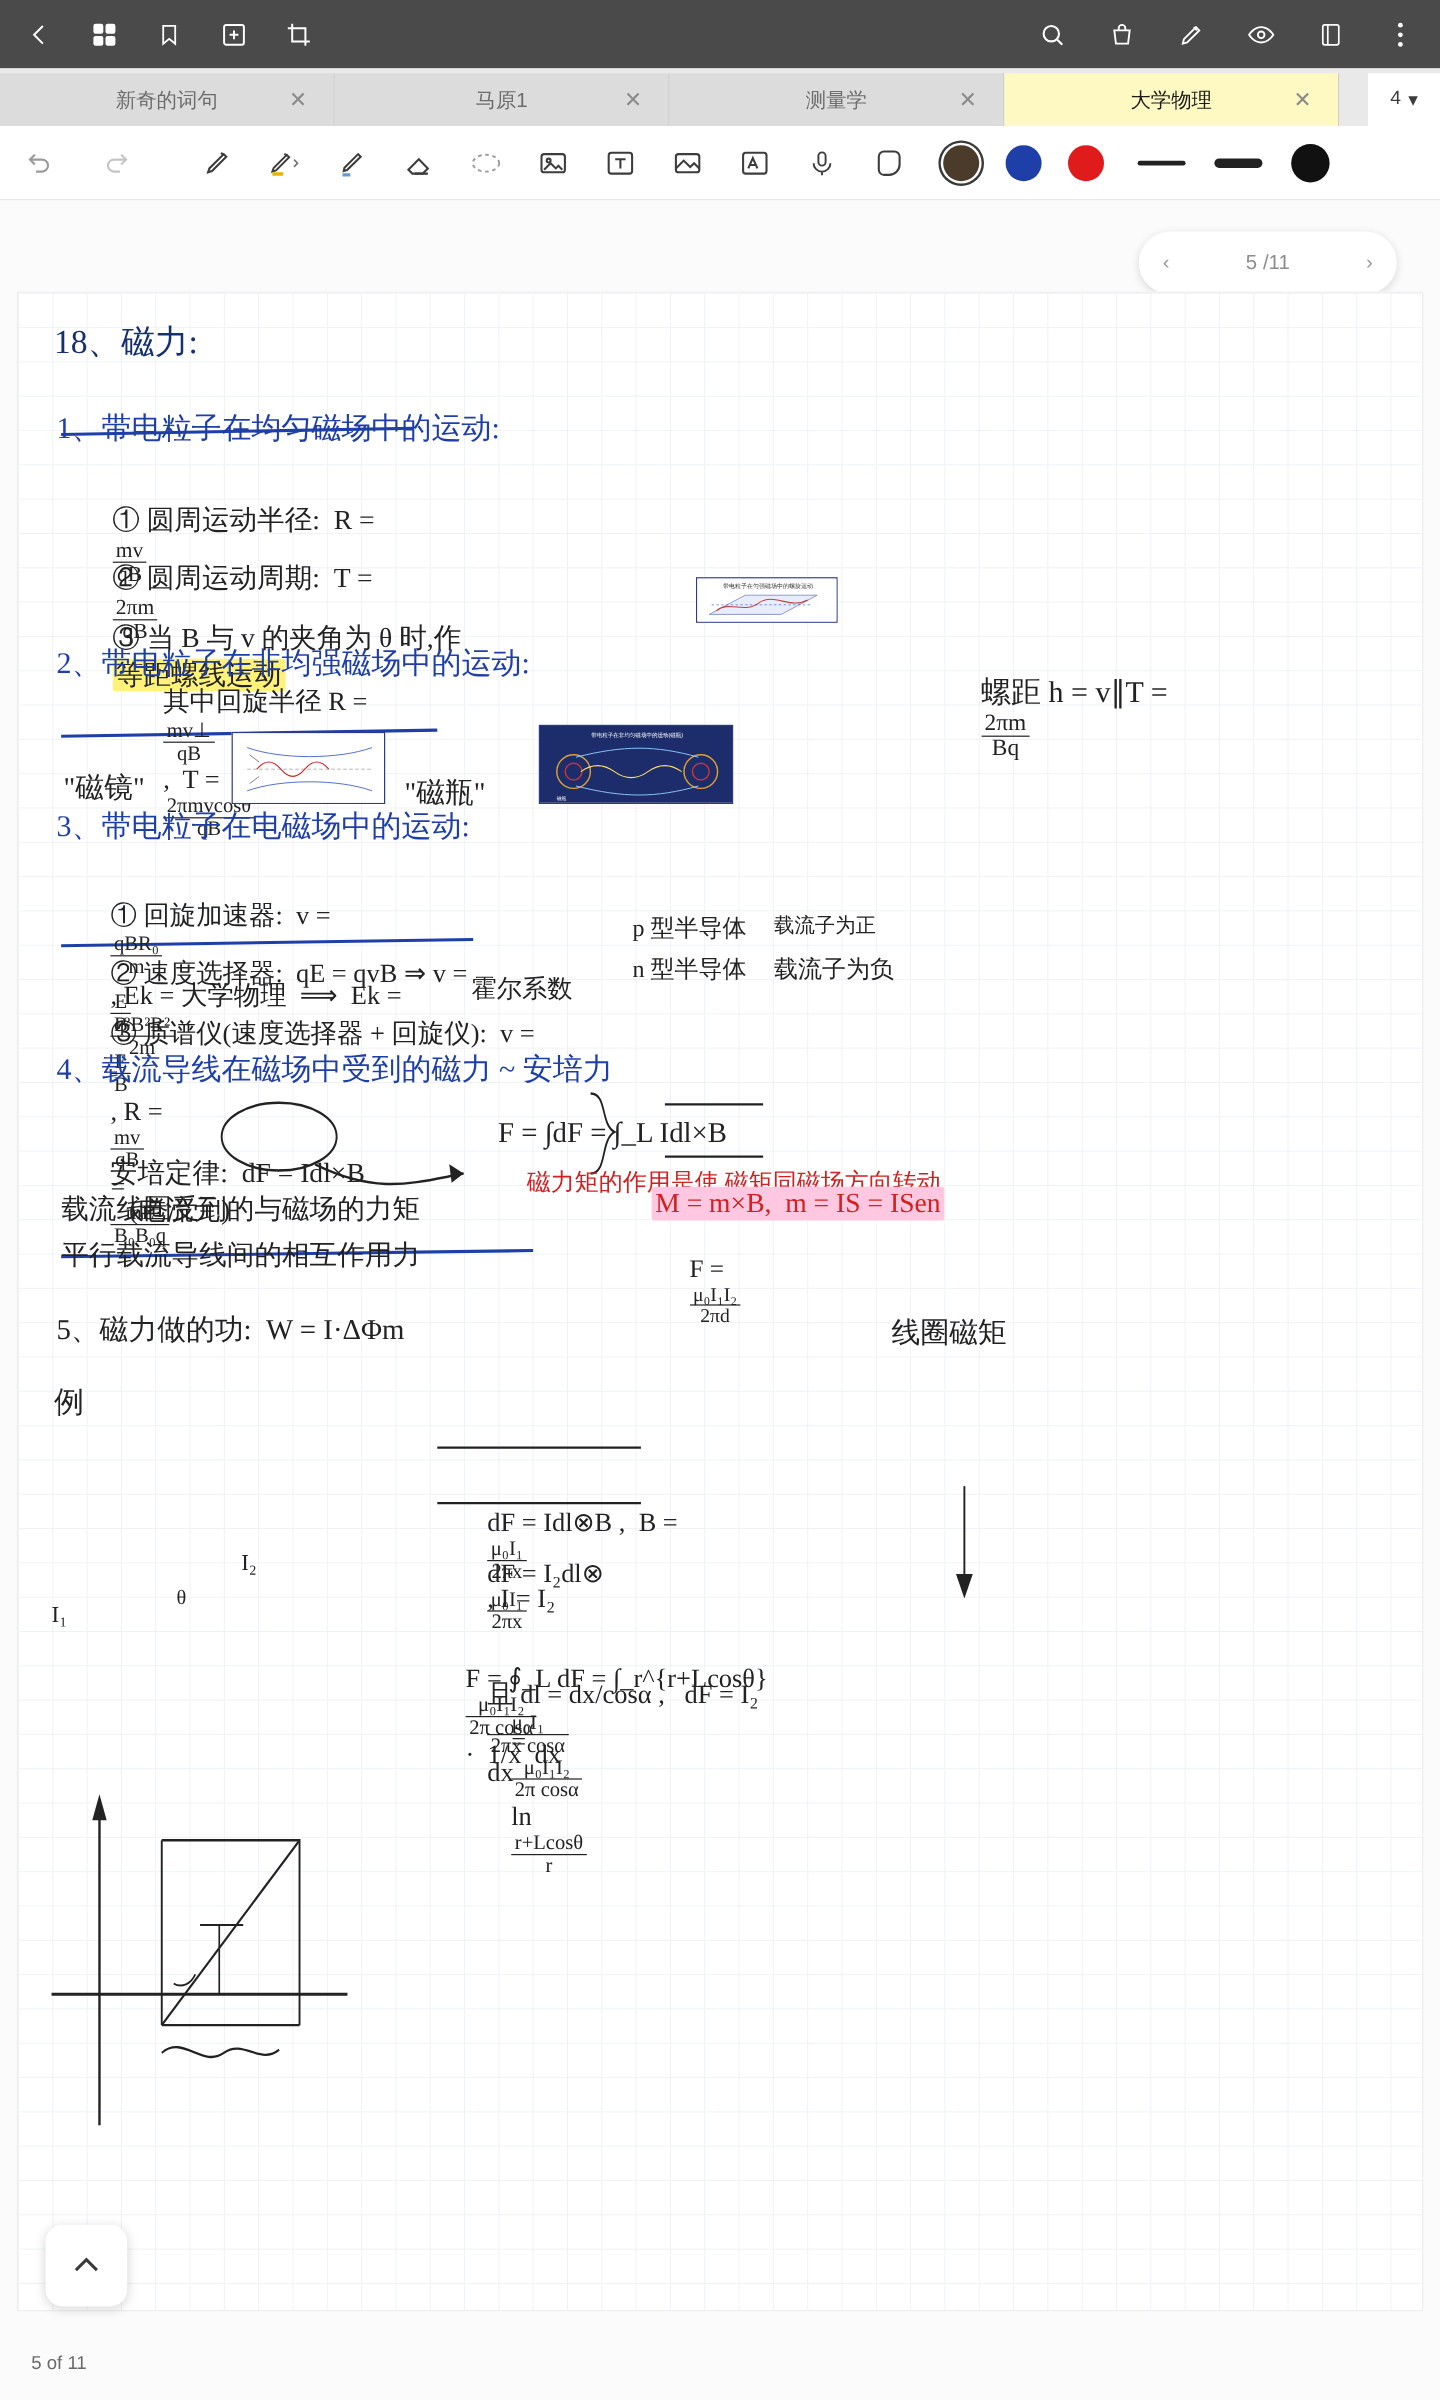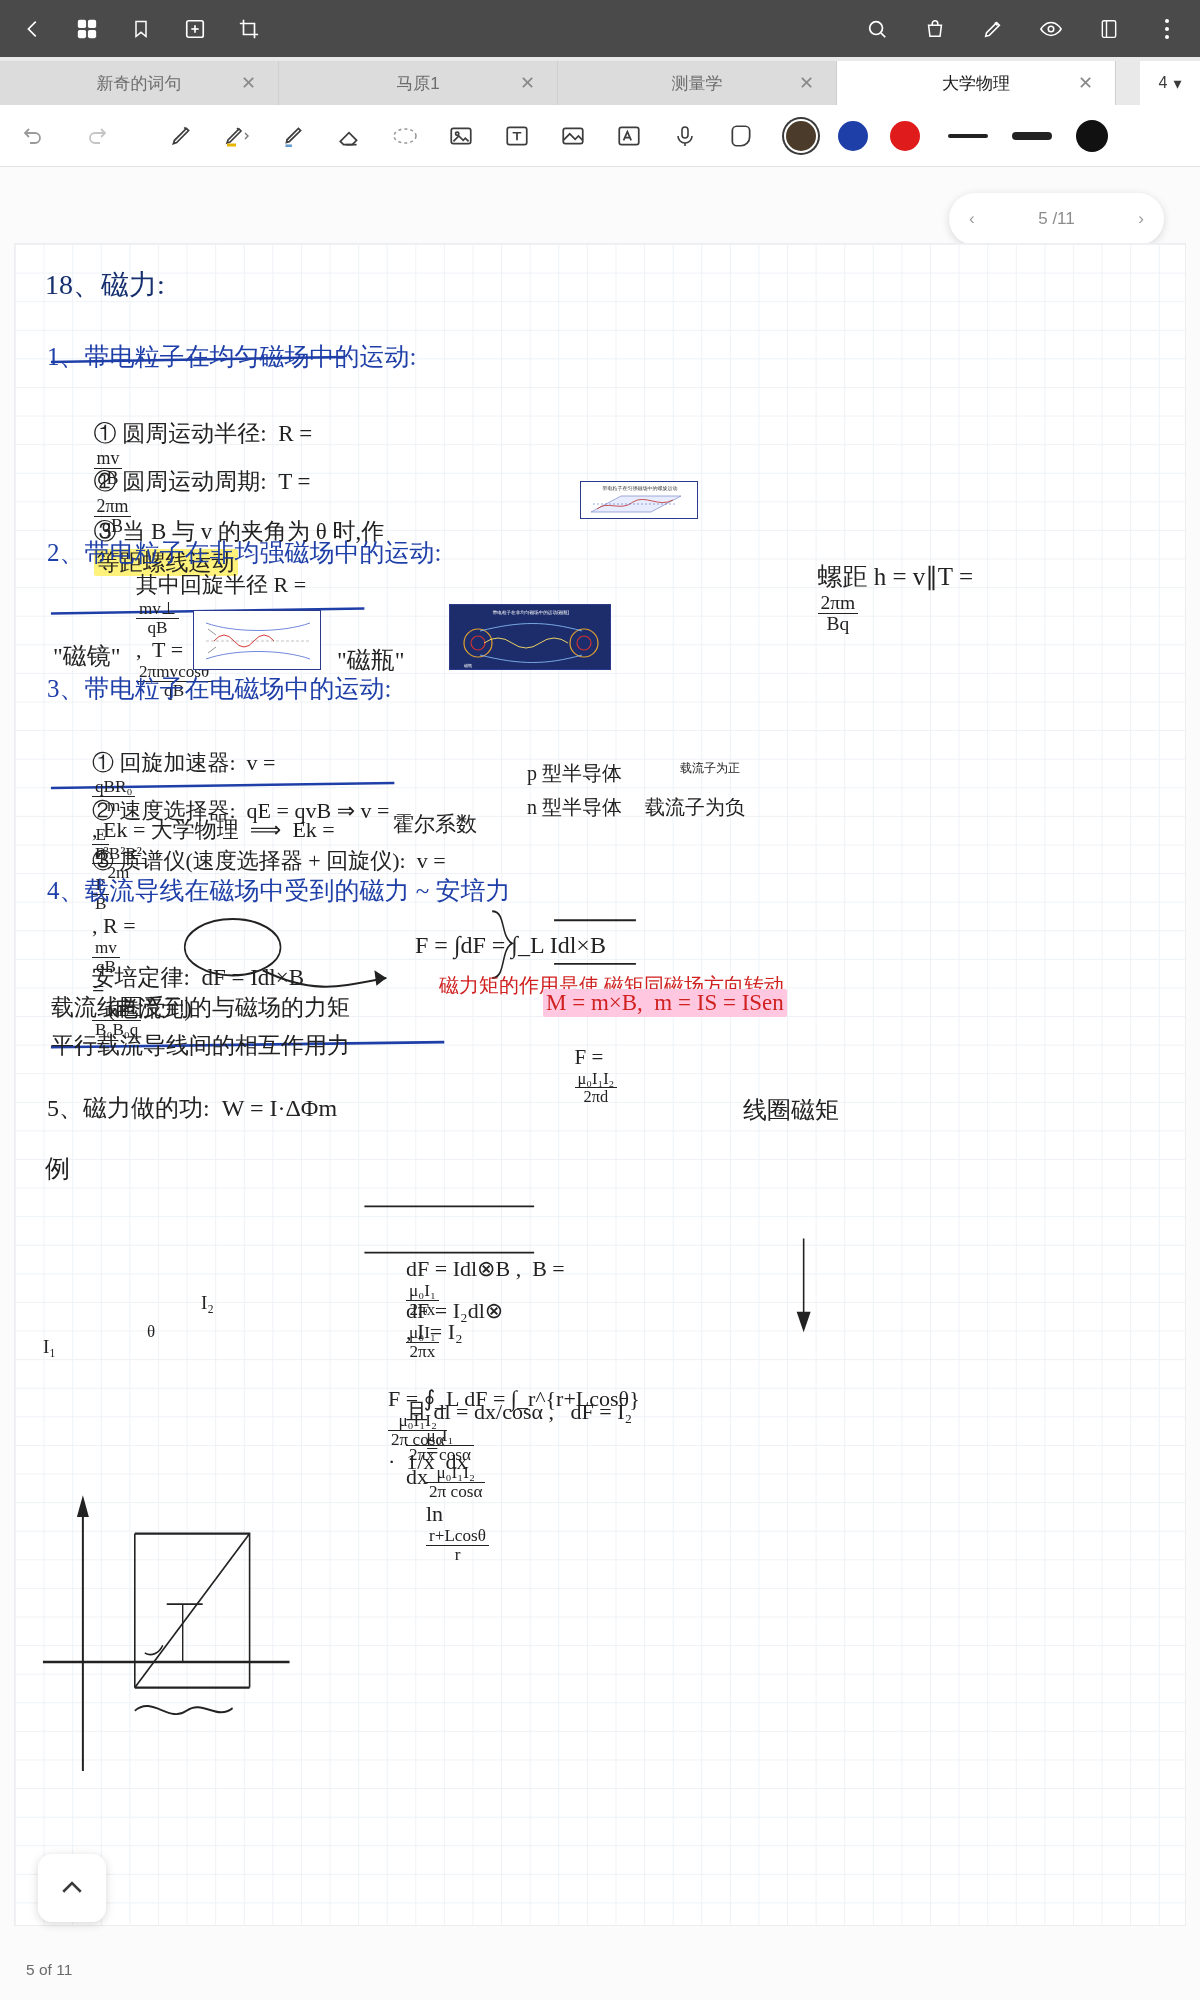--- a/index.html
+++ b/index.html
@@ -21,21 +21,21 @@
   .ticon { width:26px; height:26px; display:flex; align-items:center; justify-content:center; color:#fff; }
   .ticon svg { display:block; }
 
   
   .tabbar { height:48px; background:#e9e9e9; display:flex; align-items:flex-end; }
   .tab {
     flex:0 0 auto; width:279px; height:44px; background:#dcdcdc;
     display:flex; align-items:center; justify-content:center; position:relative;
     border-right:1px solid #cfcfcf; color:#6d6d6d; font-size:17px;
   }
-  .tab.active { background:#ffffff; color:#1a1a1a; }
+  .tab.active { background:#fef9c3; color:#1a1a1a; }
   .tab .tab-close {
     position:absolute; right:22px; top:50%; transform:translateY(-50%);
     font-size:18px; color:#8a8a8a; line-height:1;
   }
   .tabcount {
     margin-left:auto; width:60px; height:44px; background:#ffffff;
     display:flex; align-items:center; justify-content:center; gap:6px;
     font-size:16px; color:#3c3c3c;
   }
 
@@ -425,21 +425,21 @@
     <div class="note ink-k" style="left:44px; top:576px; font-size:22px;">
       <span>③ 质谱仪(速度选择器 + 回旋仪):  v =</span>
       <span class="frac"><span class="n">E</span><span class="d">B</span></span>
       <span>, R =</span>
       <span class="frac"><span class="n">mv</span><span class="d">qB</span></span>
       <span>=</span>
       <span class="frac"><span class="n">mE</span><span class="d">B₀B₀q</span></span>
     </div>
     <div class="note ink-k" style="left:378px; top:566px; font-size:21px;">霍尔系数</div>
     <div class="note ink-k" style="left:512px; top:516px; font-size:20px;">p 型半导体</div>
-    <div class="note ink-k" style="left:630px; top:516px; font-size:12px;margin-left:35px;">载流子为正</div>
+    <div class="note ink-k" style="left:630px; top:516px; font-size:17px;">载流子为正</div>
     <div class="note ink-k" style="left:512px; top:550px; font-size:20px;">n 型半导体</div>
     <div class="note ink-k" style="left:630px; top:550px; font-size:20px;">载流子为负</div>
 
     <div class="note ink" style="left:32px; top:630px; font-size:25px;">4、载流导线在磁场中受到的磁力 ~ 安培力</div>
     <div class="note ink-k" style="left:42px; top:692px; font-size:23px;">
       <span>安培定律:  dF = Idl×B</span>
       <span style="margin-left:16px">(电流元)</span>
     </div>
     <div class="note ink-k" style="left:400px; top:688px; font-size:24px;">F = ∫dF = ∫_L Idl×B</div>
     <div class="note ink-r" style="left:424px; top:728px; font-size:20px;">磁力矩的作用是使 磁矩同磁场方向转动</div>

